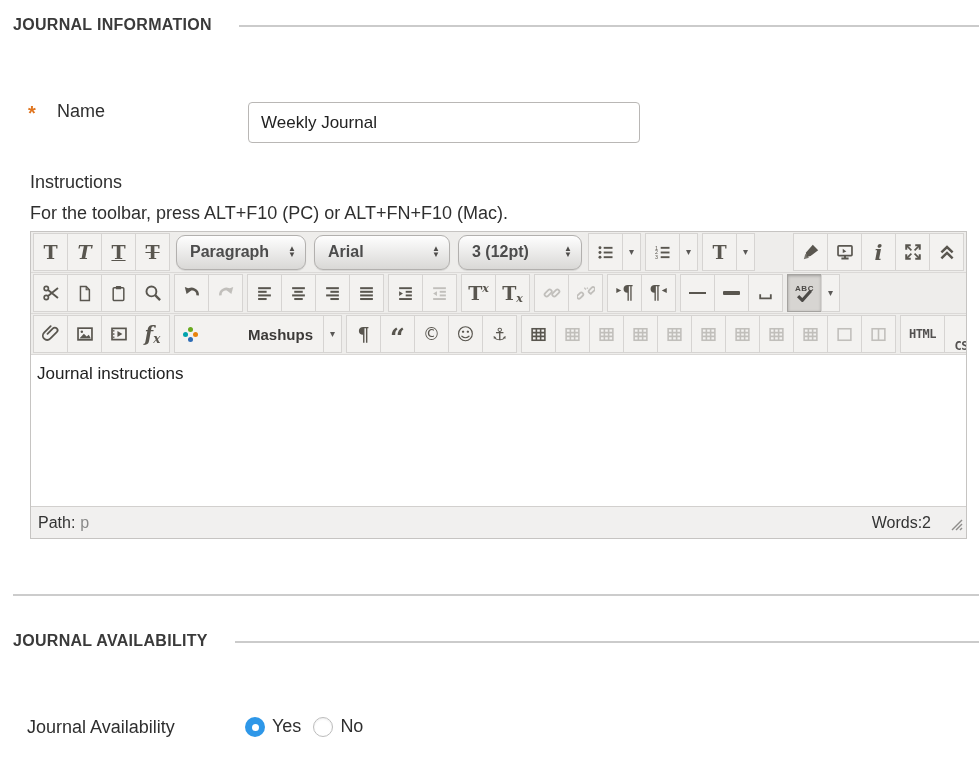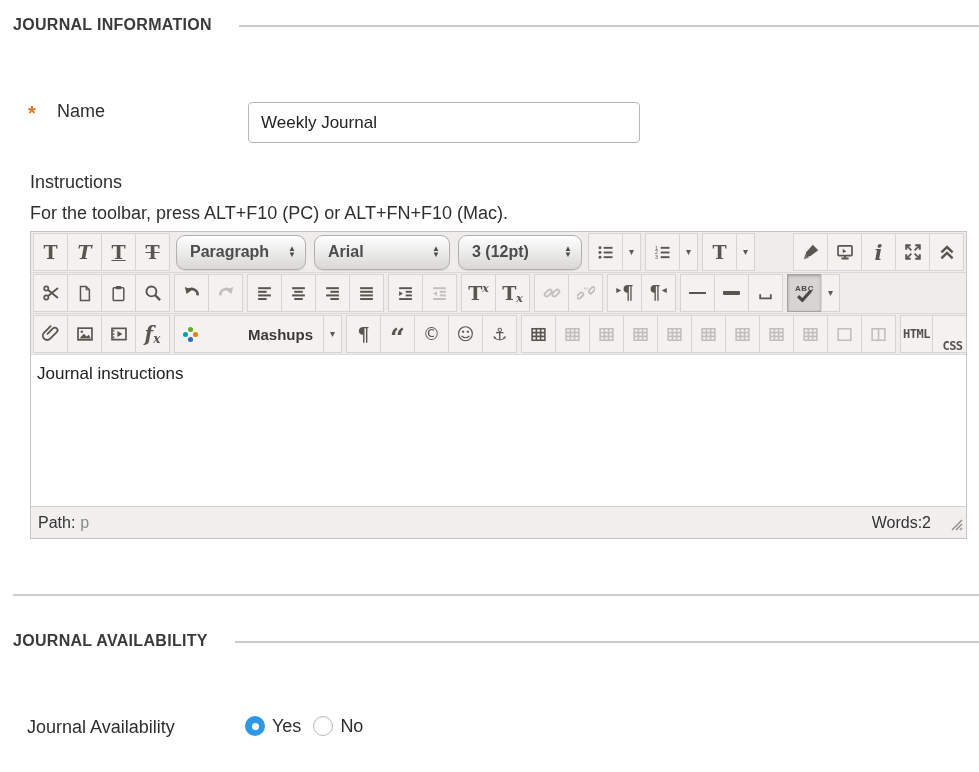--- a/index.html
+++ b/index.html
@@ -86,21 +86,21 @@
   
   .content{height:151px;background:#fff;padding:9px 6px;box-sizing:border-box;font-size:17px;color:#222;cursor:text;}
   .statusbar{height:31px;background:#f1f0ef;border-top:1px solid #d2d0ce;display:flex;align-items:center;padding:0 7px;font-size:16px;position:relative;}
   .path-label{color:#333;}
   .path-val{color:#8a8a8a;margin-left:5px;cursor:pointer;}
   .words{margin-left:auto;color:#333;margin-right:28px;}
   .resize-handle{position:absolute;right:3px;bottom:3px;cursor:nwse-resize;}
 
   
   #avail-label{position:absolute;left:27px;top:717px;}
-  .radio-row{position:absolute;left:245px;top:716px;display:flex;align-items:flex-start;}
+  .radio-row{position:absolute;left:245px;top:716px;display:flex;align-items:flex-end;}
   .radio{width:20px;height:20px;border-radius:50%;box-sizing:border-box;cursor:pointer;flex:none;}
   .radio.on{background:var(--c-radio,#2e97e8);position:relative;}
   .radio.on::after{content:"";position:absolute;width:7px;height:7px;border-radius:50%;background:#fff;left:6.5px;top:6.5px;}
   .radio.off{background:#fff;border:1px solid #bcbcbc;box-shadow:inset 0 1px 2px rgba(0,0,0,.07);}
   .radio-lbl{font-size:18px;color:#2f2f2f;margin:0 12px 0 7px;}
 </style>
 </head>
 <body>
 
 <div class="section-head" id="info-head">
@@ -648,21 +648,21 @@
               <svg width="17" height="17" viewBox="0 0 16 16">
                 <g fill="none" stroke="currentColor" stroke-width="1.5">
                   <rect x="2" y="2.6" width="12" height="10.8"></rect>
                   <path d="M8 2.6 V13.4"></path>
                 </g>
               </svg>
             </span>
           </div>
         </div>
         <div class="grp push">
-          <div class="btn" style="width: 33px;">
+          <div class="btn" style="width: 45px;">
             <span class="ic codebtn">HTML</span>
           </div>
           <div class="btn" style="width: 41px; align-items: flex-end;">
             <span class="ic codebtn">CSS</span>
           </div>
         </div>
       </div>
     </div>
   <div class="content">Journal instructions</div>
   <div class="statusbar">

